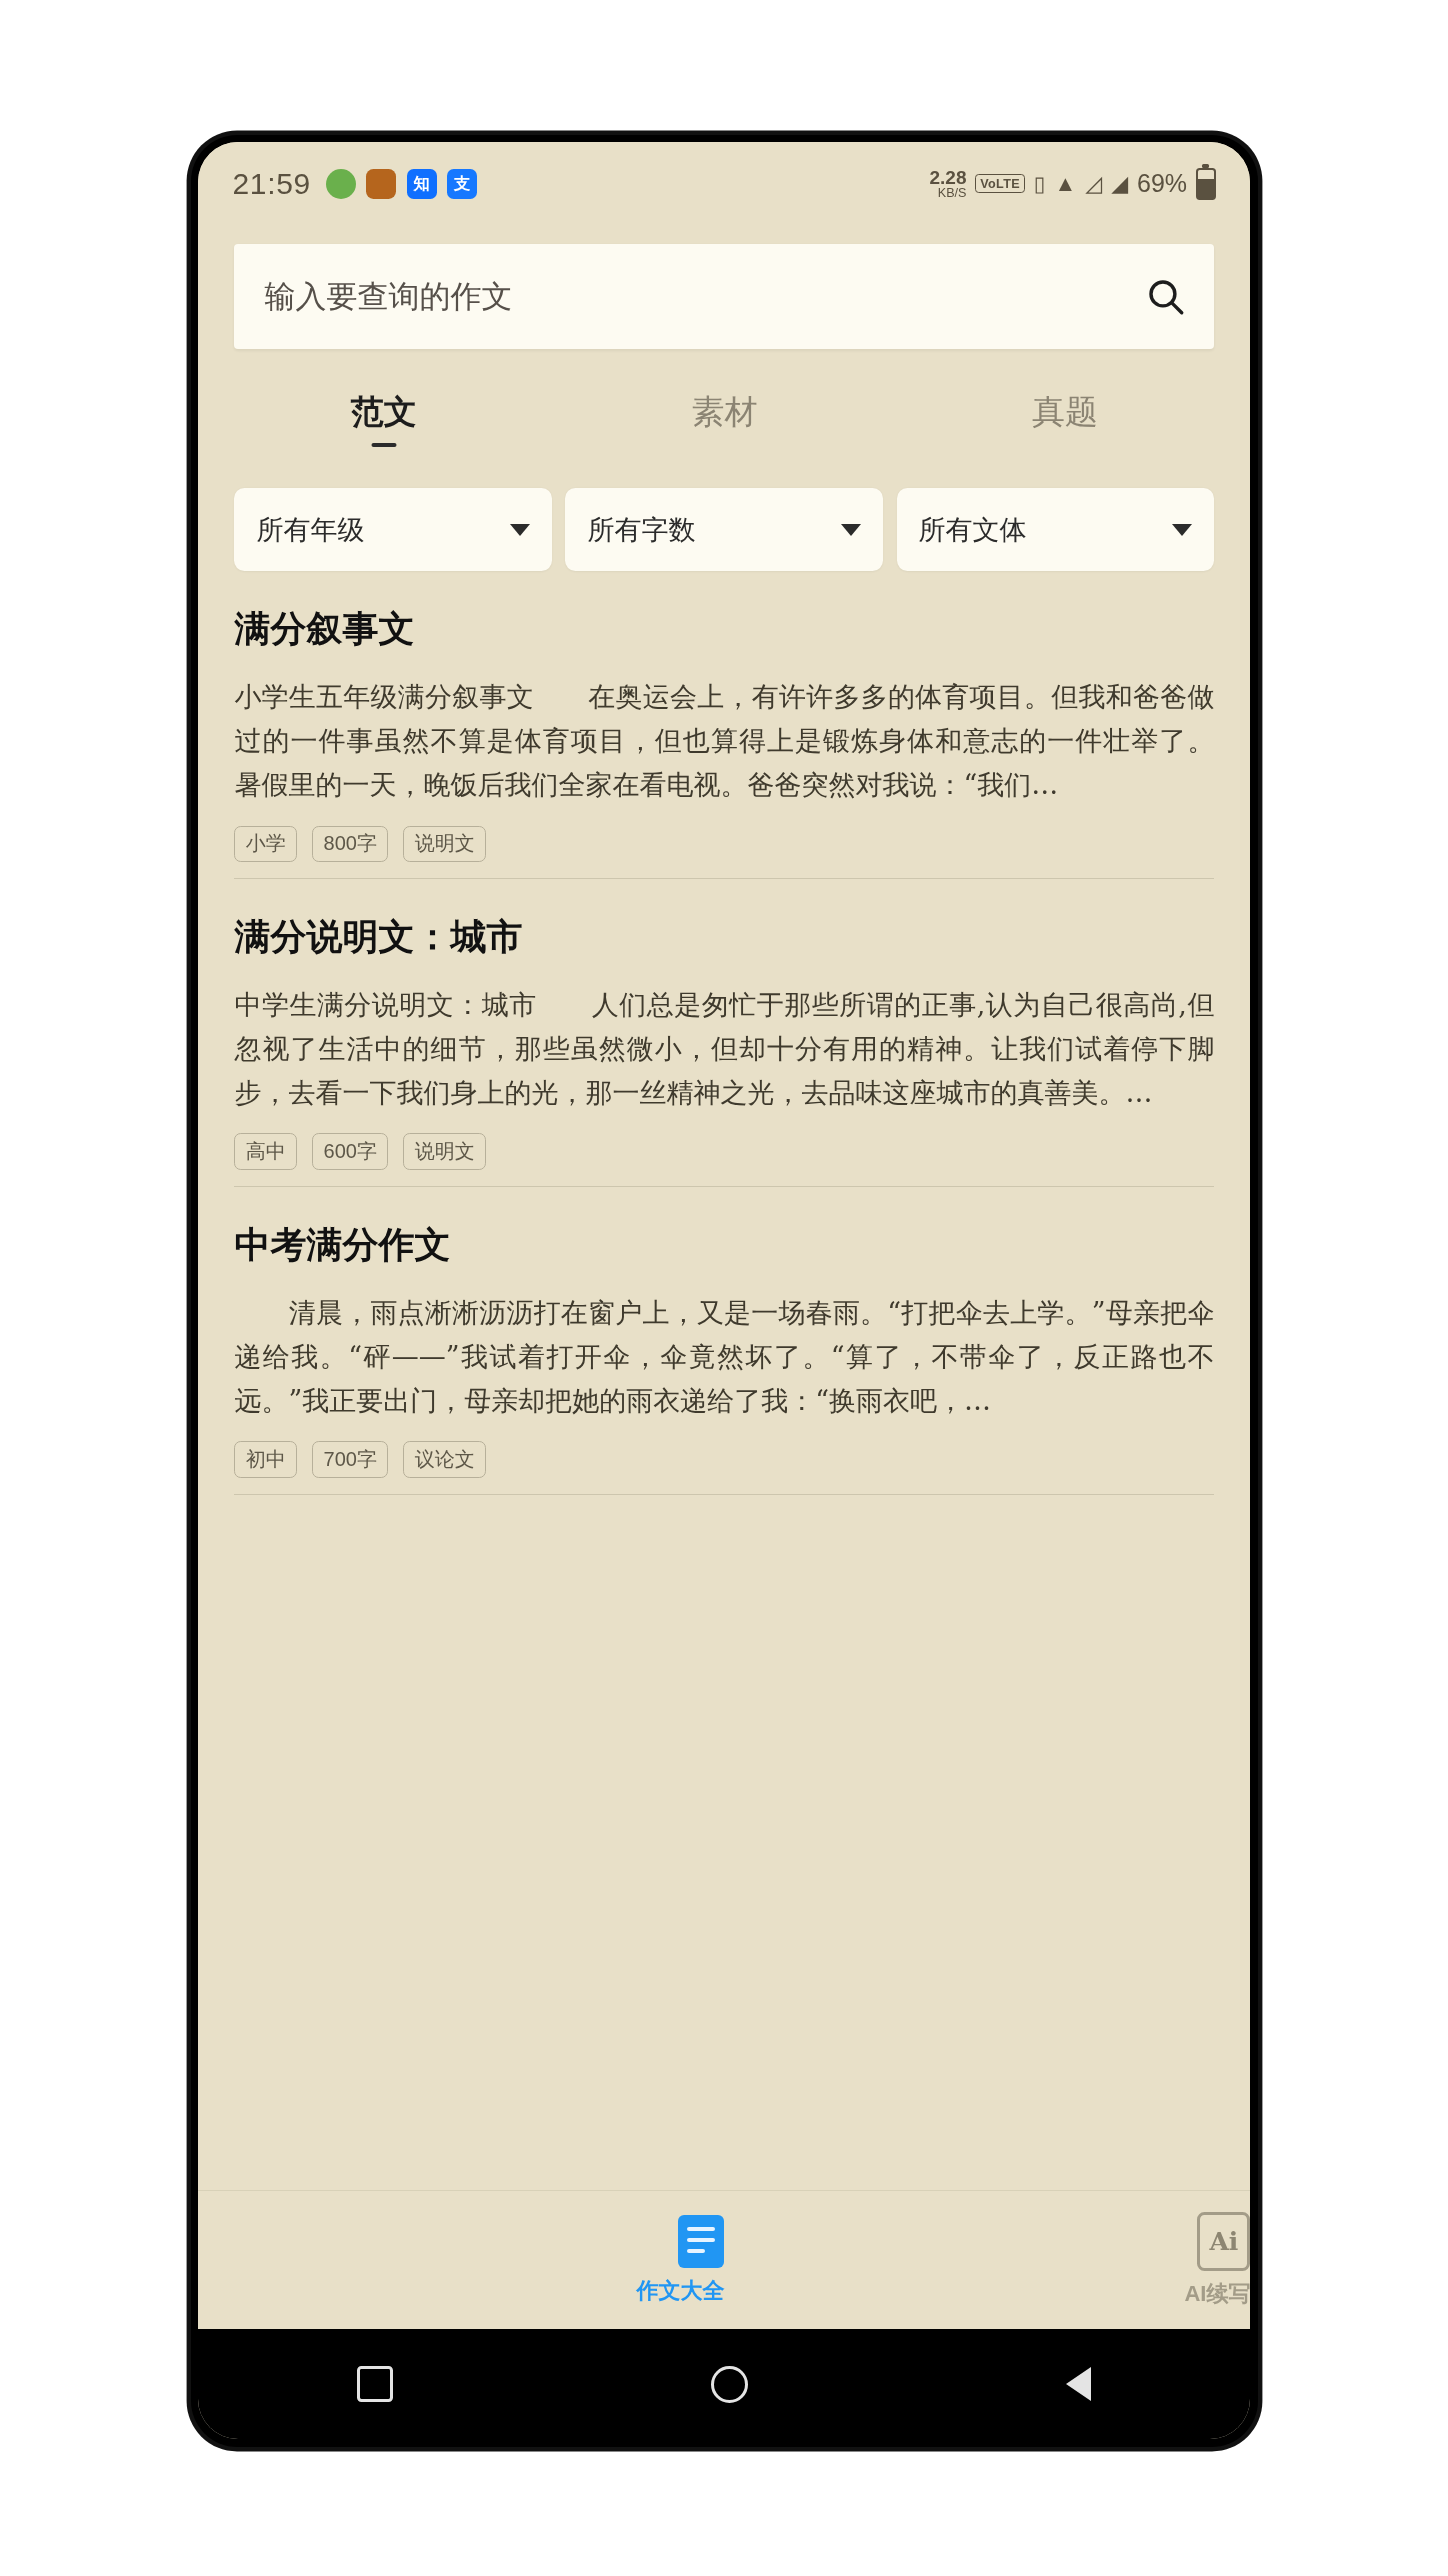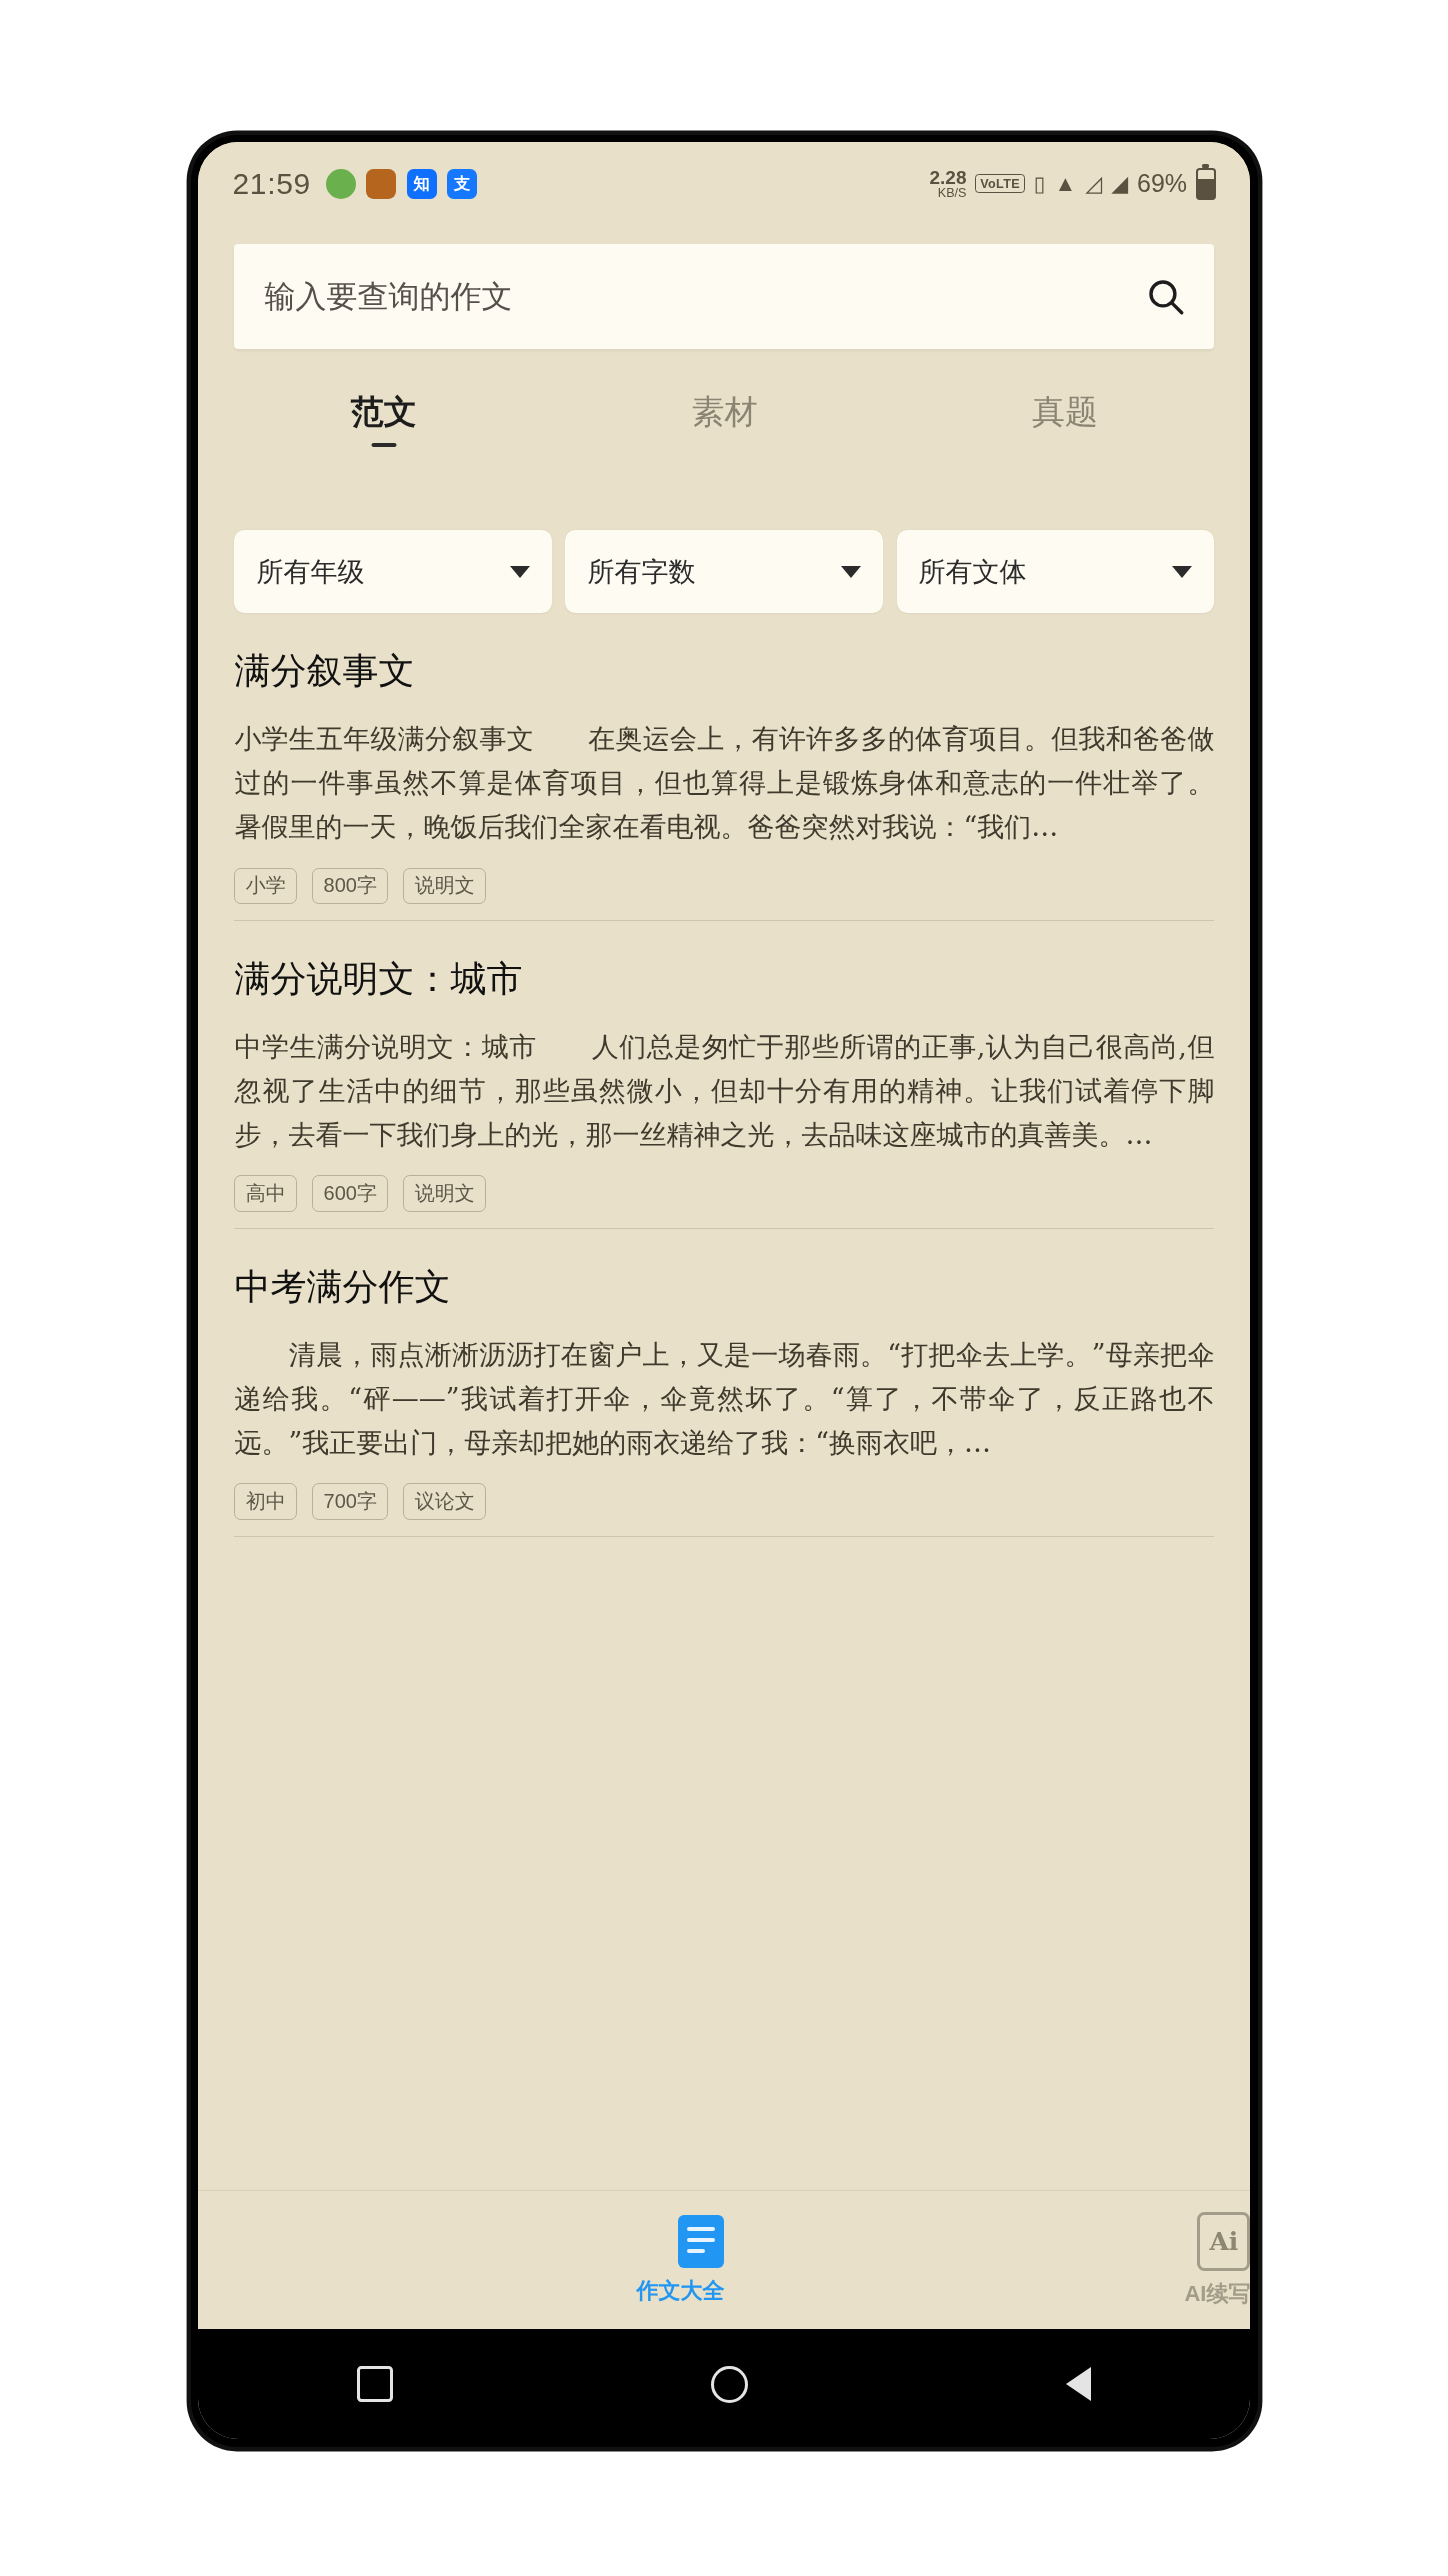--- a/index.html
+++ b/index.html
@@ -195,42 +195,41 @@
     background: #fdfbf2;
     border-radius: 10.4px;
     display: flex;
     align-items: center;
     justify-content: space-between;
     padding: 0 22px;
     box-sizing: border-box;
     font-size: 27px;
     color: #2b2b2b;
     box-shadow: 0 0.7px 2.2px rgba(0,0,0,.05);
-    margin-top: 42px;
   }
   .caret {
     width: 0; height: 0;
     border-left: 10.4px solid transparent;
     border-right: 10.4px solid transparent;
     border-top: 12.6px solid #2b2b2b;
   }
   
   .list {
     flex: 1 1 auto;
     padding: 0 36px;
     overflow: hidden;
   }
   .essay {
     padding: 34px 0 16.3px 0;
     border-bottom: 1.5px solid #cdc6ae;
   }
   .essay:last-child { border-bottom: 1.5px solid #cdc6ae; }
   .essay-title {
     font-size: 36px;
-    font-weight: normal;
+    font-weight: bold;
     color: #111;
     margin: 0 0 21px 0;
     font-family: "DejaVu Serif", serif;
   }
   .essay-body {
     font-size: 27px;
     line-height: 1.62;
     color: #3f3a2d;
     margin: 0 0 19px 0;
     font-family: "DejaVu Serif", serif;

